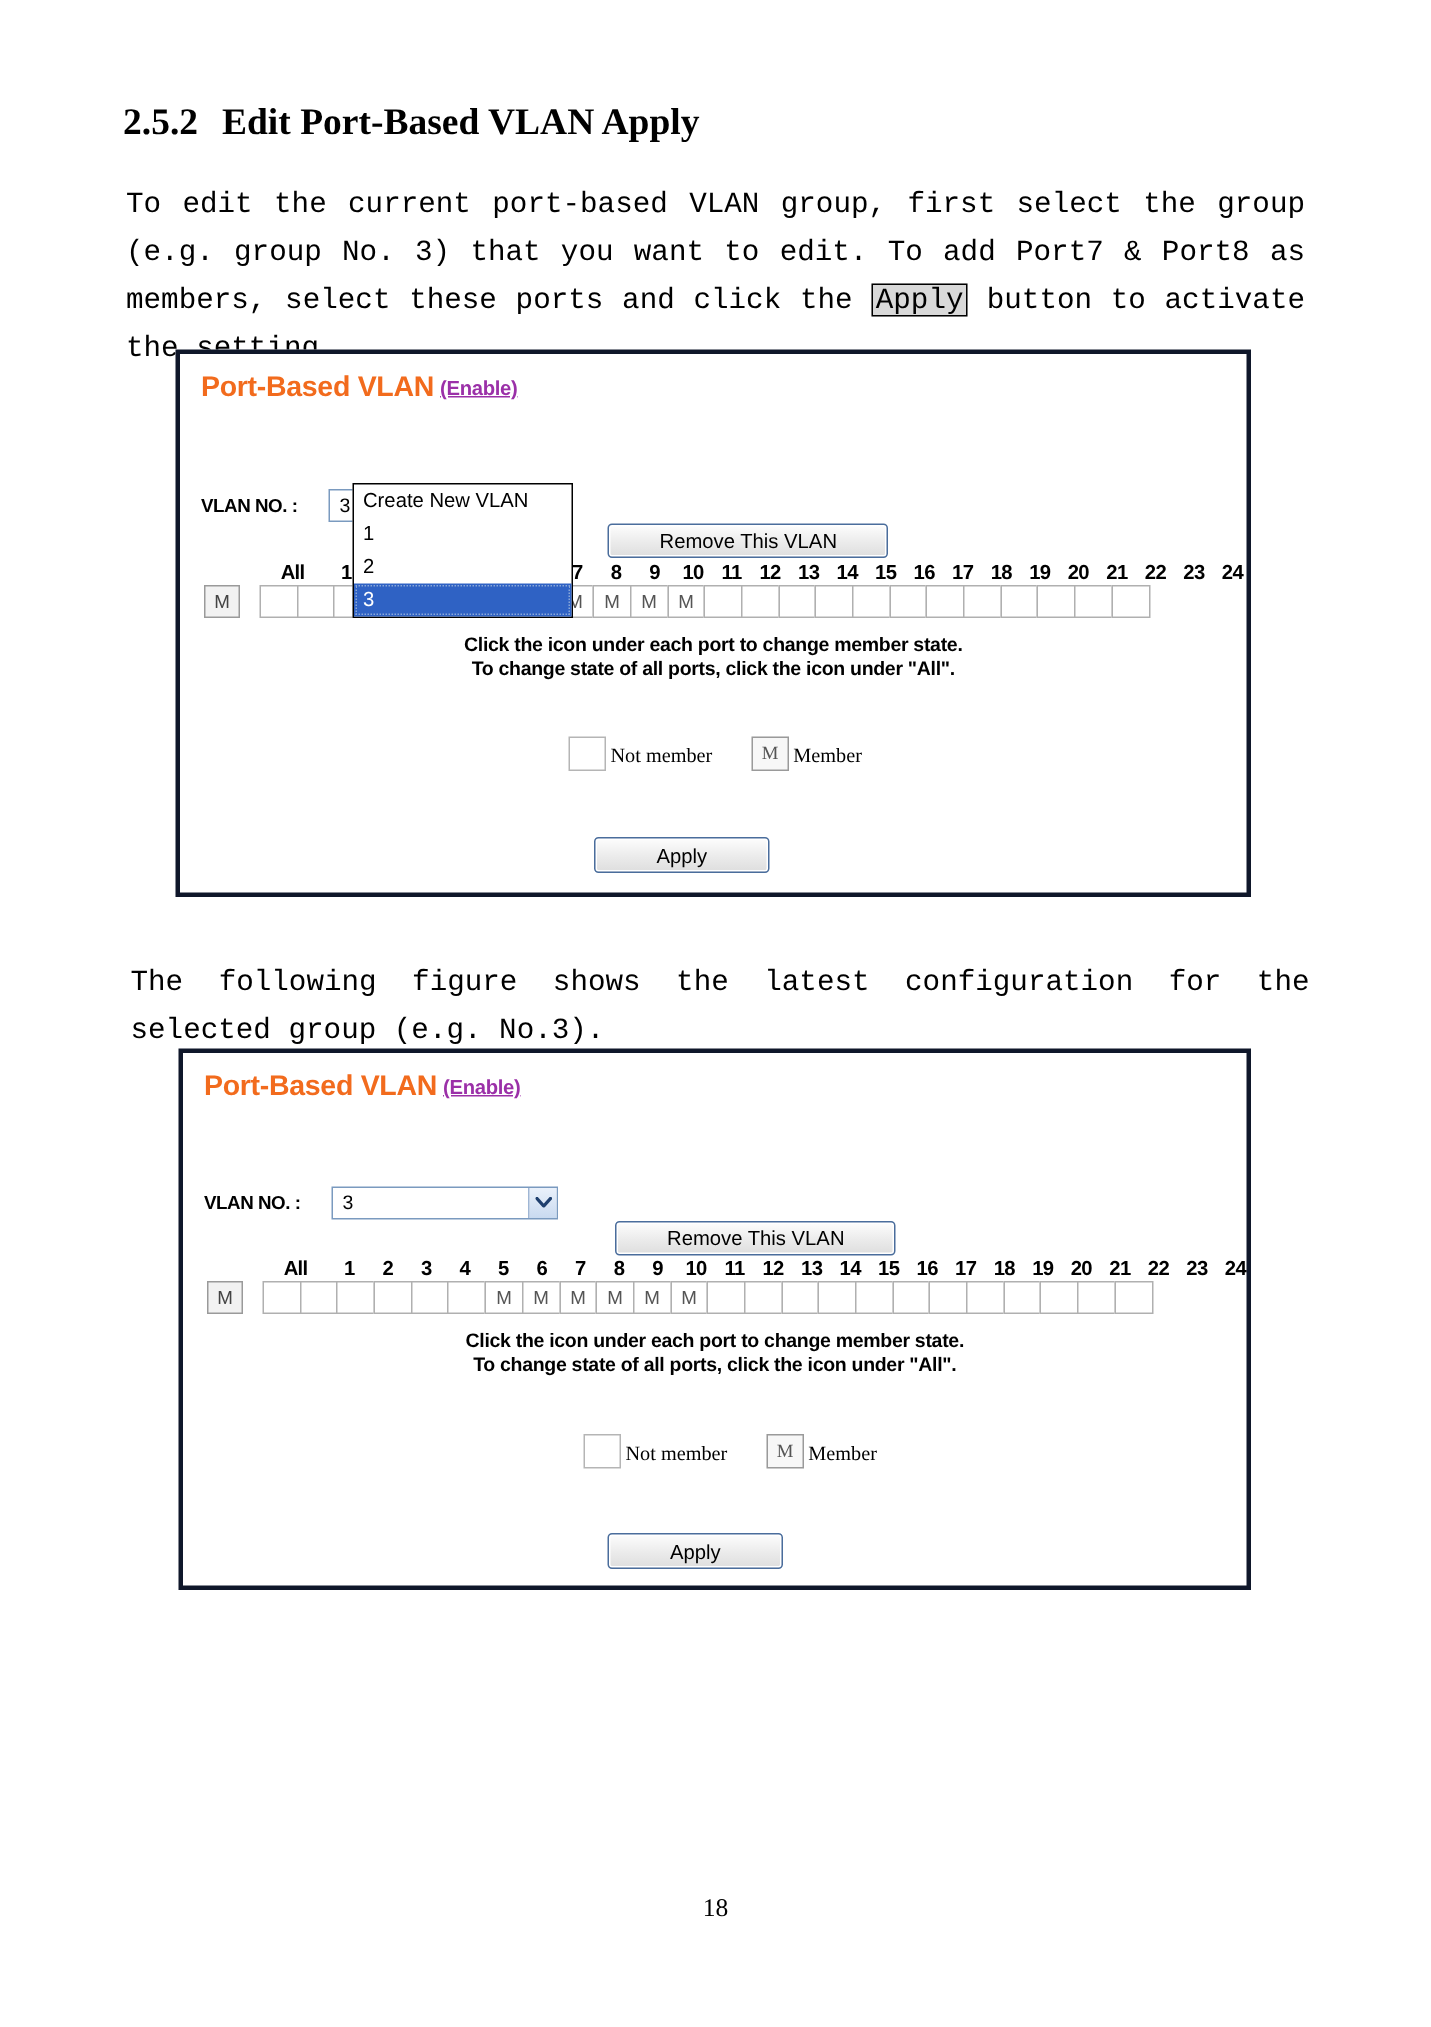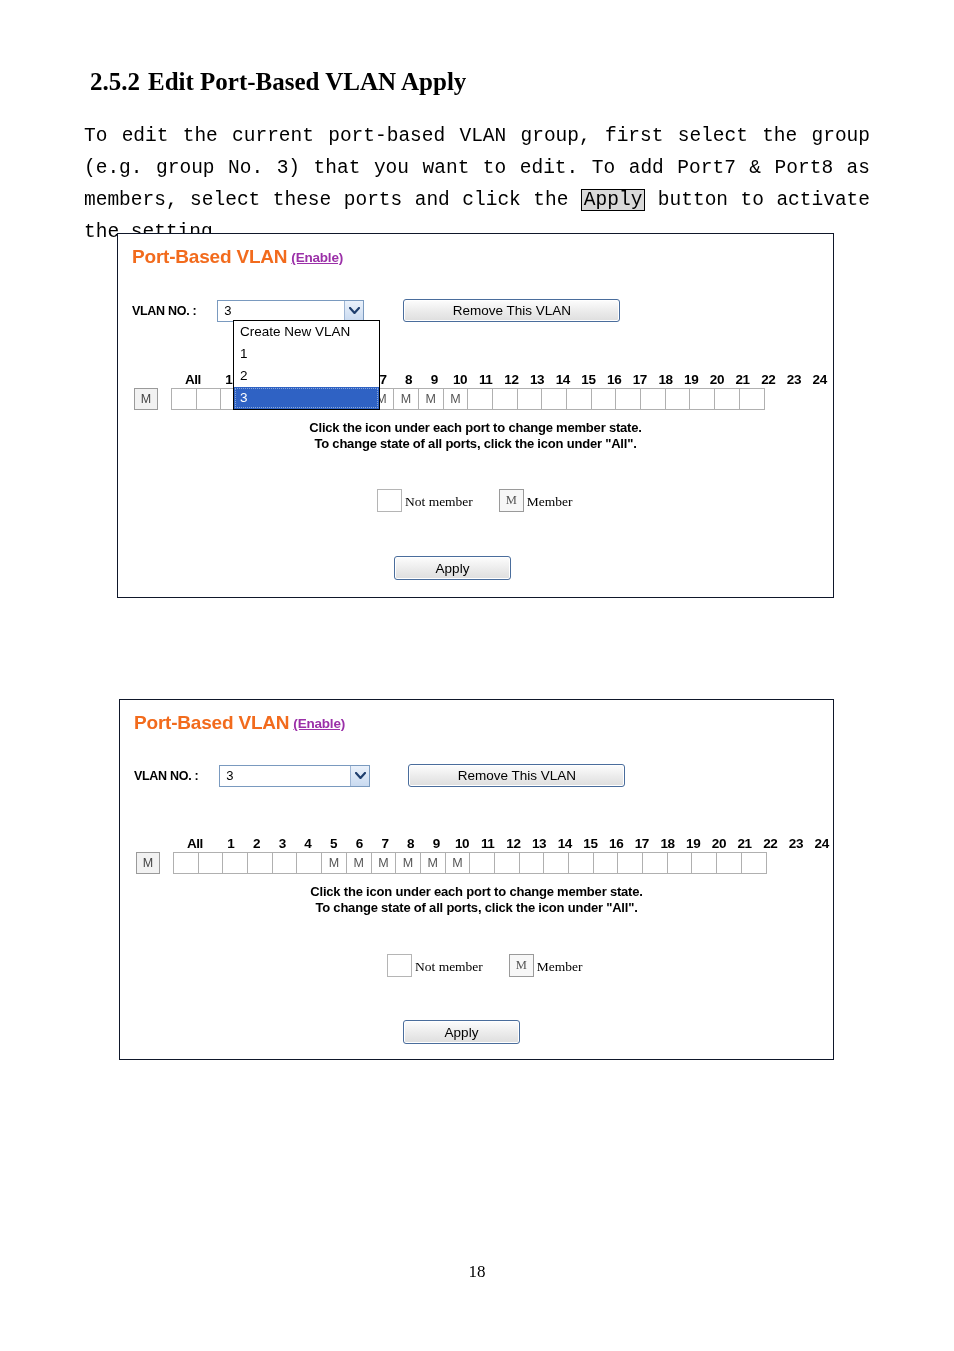--- a/index.html
+++ b/index.html
@@ -14,21 +14,21 @@
   .page{position:relative;width:954px;height:1351px;}
 
   
   h1.sec-heading{
     position:absolute;left:82px;top:68px;
     margin:0;padding:0;
     font-family:"Liberation Serif", serif;
     font-weight:bold;font-size:25px;letter-spacing:0px;
     white-space:nowrap;
   }
-  h1.sec-heading .num{display:inline-block;width:66px;text-align:center;}
+  h1.sec-heading .num{display:inline-block;width:66px;}
 
   p.para{
     position:absolute;
     margin:2px;padding:0;
     font-family:Liberation Mono, monospace;
     font-size:19.5px;line-height:32px;
     text-align:justify;
     color:#000;
   }
   #para1{left:82px;top:118px;width:786px;}
@@ -45,21 +45,21 @@
 
   .page-number{
     position:absolute;left:0;top:1262px;width:954px;
     text-align:center;font-size:17px;
     font-family:"Liberation Serif", serif;
   }
 
   
   .shot{
     position:absolute;
-    border:1px solid #0f172a;
+    border:3px solid #0f172a;
     background:#ffffff;
     font-family:"Liberation Sans", sans-serif;
     box-sizing:border-box;
   }
   #shot1{left:117px;top:233px;width:717px;height:365px;}
   #shot2{left:119px;top:699px;width:715px;height:361px;}
 
   .vlan-title{
     position:absolute;left:14px;top:12px;
     font-family:"Liberation Sans", sans-serif;
@@ -143,21 +143,21 @@
     font-family:"Liberation Sans", sans-serif;
     font-size:13.5px;color:#000;
     background:linear-gradient(#fdfdfd,#ebebeb 55%,#dedede);
     border:1px solid #4a6d9c;
     border-radius:3px;
     box-shadow:inset 0 0 0 1px #ffffff;
     display:flex;align-items:center;justify-content:center;
     box-sizing:border-box;
     cursor:pointer;
   }
-  .btn-remove{width:217px;height:23px;margin-left:26px;}
+  .btn-remove{width:187px;height:23px;margin-left:26px;margin-top:48px;}
   .btn-apply{
     position:absolute;
     width:117px;height:24px;
   }
 
   
   .ports{position:absolute;}
   .port-head{
     display:flex;align-items:flex-end;
     font-family:"Liberation Sans", sans-serif;
@@ -321,20 +321,21 @@
       <span class="box"></span>
       <span class="lbl">Not member</span>
       <span class="sp"></span>
       <span class="box mem">M</span>
       <span class="lbl">Member</span>
     </div>
 
     <div class="btn btn-apply" style="left:276px;top:322px;">Apply</div>
   </div>
 
+  <p class="para" id="para2">The following figure shows the latest configuration for the selected group (e.g. No.3).</p>
 
   <div class="shot" id="shot2">
 
     <div class="vlan-title">
       <span>Port-Based VLAN</span><span class="enable">(Enable)</span>
     </div>
 
     <div class="vlan-row" style="top:64px;">
       <span class="vlan-label">VLAN NO. :</span>
       <div class="selbox" style="width:151px;">

